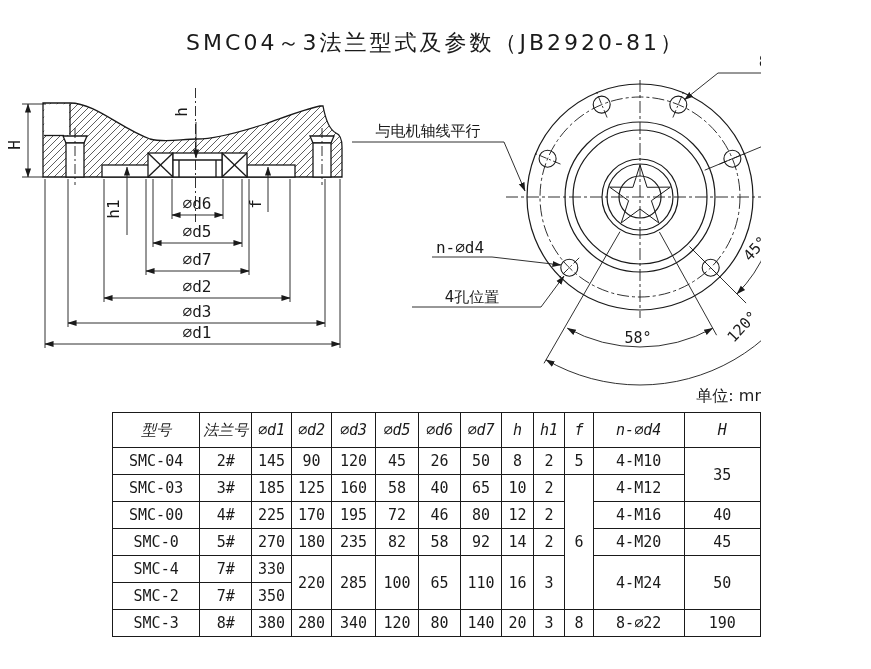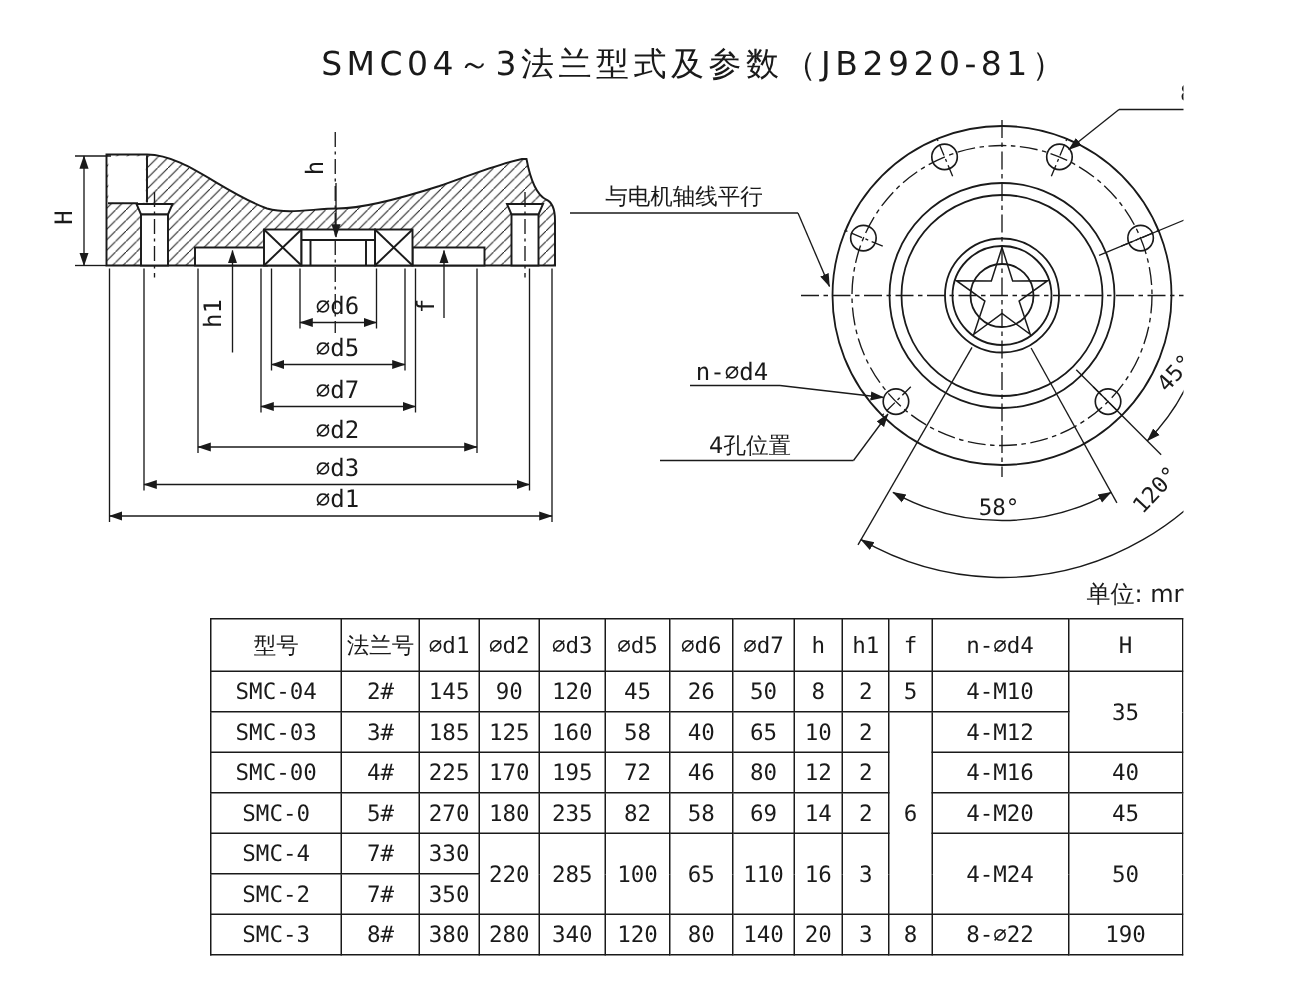--- a/index.html
+++ b/index.html
@@ -1,27 +1,27 @@
 <!DOCTYPE html>
 <html><head>
 <meta charset="utf-8">
 <style>
   html,body{margin:0;padding:0;background:#ffffff;}
   #page{position:relative;width:761px;height:669px;background:#fff;overflow:hidden;
-        font-family:"Liberation Sans",sans-serif;color:#1a1a1a;margin-left:28px;}
+        font-family:"Liberation Sans",sans-serif;color:#1a1a1a;}
   #title{position:absolute;left:0;top:28px;width:871px;text-align:center;
          font-size:22px;letter-spacing:3px;font-family:"DejaVu Sans",sans-serif;}
   #drawing{position:absolute;left:0;top:0;}
   #unit{position:absolute;left:640px;top:386px;width:130px;text-align:right;
         font-size:16px;font-family:"DejaVu Sans",sans-serif;}
   #spec-table{position:absolute;left:112px;top:412px;border-collapse:collapse;
         table-layout:fixed;font-family:"DejaVu Sans Mono",monospace;font-size:15px;}
   #spec-table th,#spec-table td{border:1px solid #1a1a1a;text-align:center;
         vertical-align:middle;padding:0;font-weight:normal;}
-  #spec-table thead tr{height:35px;}
+  #spec-table thead tr{height:35px;font-style:italic;}
   #spec-table tbody tr{height:27px;}
   text{fill:#1a1a1a;}
   .dimtxt{font-family:"DejaVu Sans Mono",monospace;font-size:16px;}
   .angtxt{font-family:"DejaVu Sans Mono",monospace;font-size:15px;}
   .cjk{font-family:"DejaVu Sans",sans-serif;font-size:15px;}
 </style>
 </head>
 <body>
 
 <div id="page">
@@ -278,21 +278,21 @@
           <td>40</td>
         </tr>
         <tr>
           <td>SMC-0</td>
           <td>5#</td>
           <td>270</td>
           <td>180</td>
           <td>235</td>
           <td>82</td>
           <td>58</td>
-          <td>69</td>
+          <td>92</td>
           <td>14</td>
           <td>2</td>
           <td>4-M20</td>
           <td>45</td>
         </tr>
         <tr>
           <td>SMC-4</td>
           <td>7#</td>
           <td>330</td>
           <td rowspan="2">220</td>

